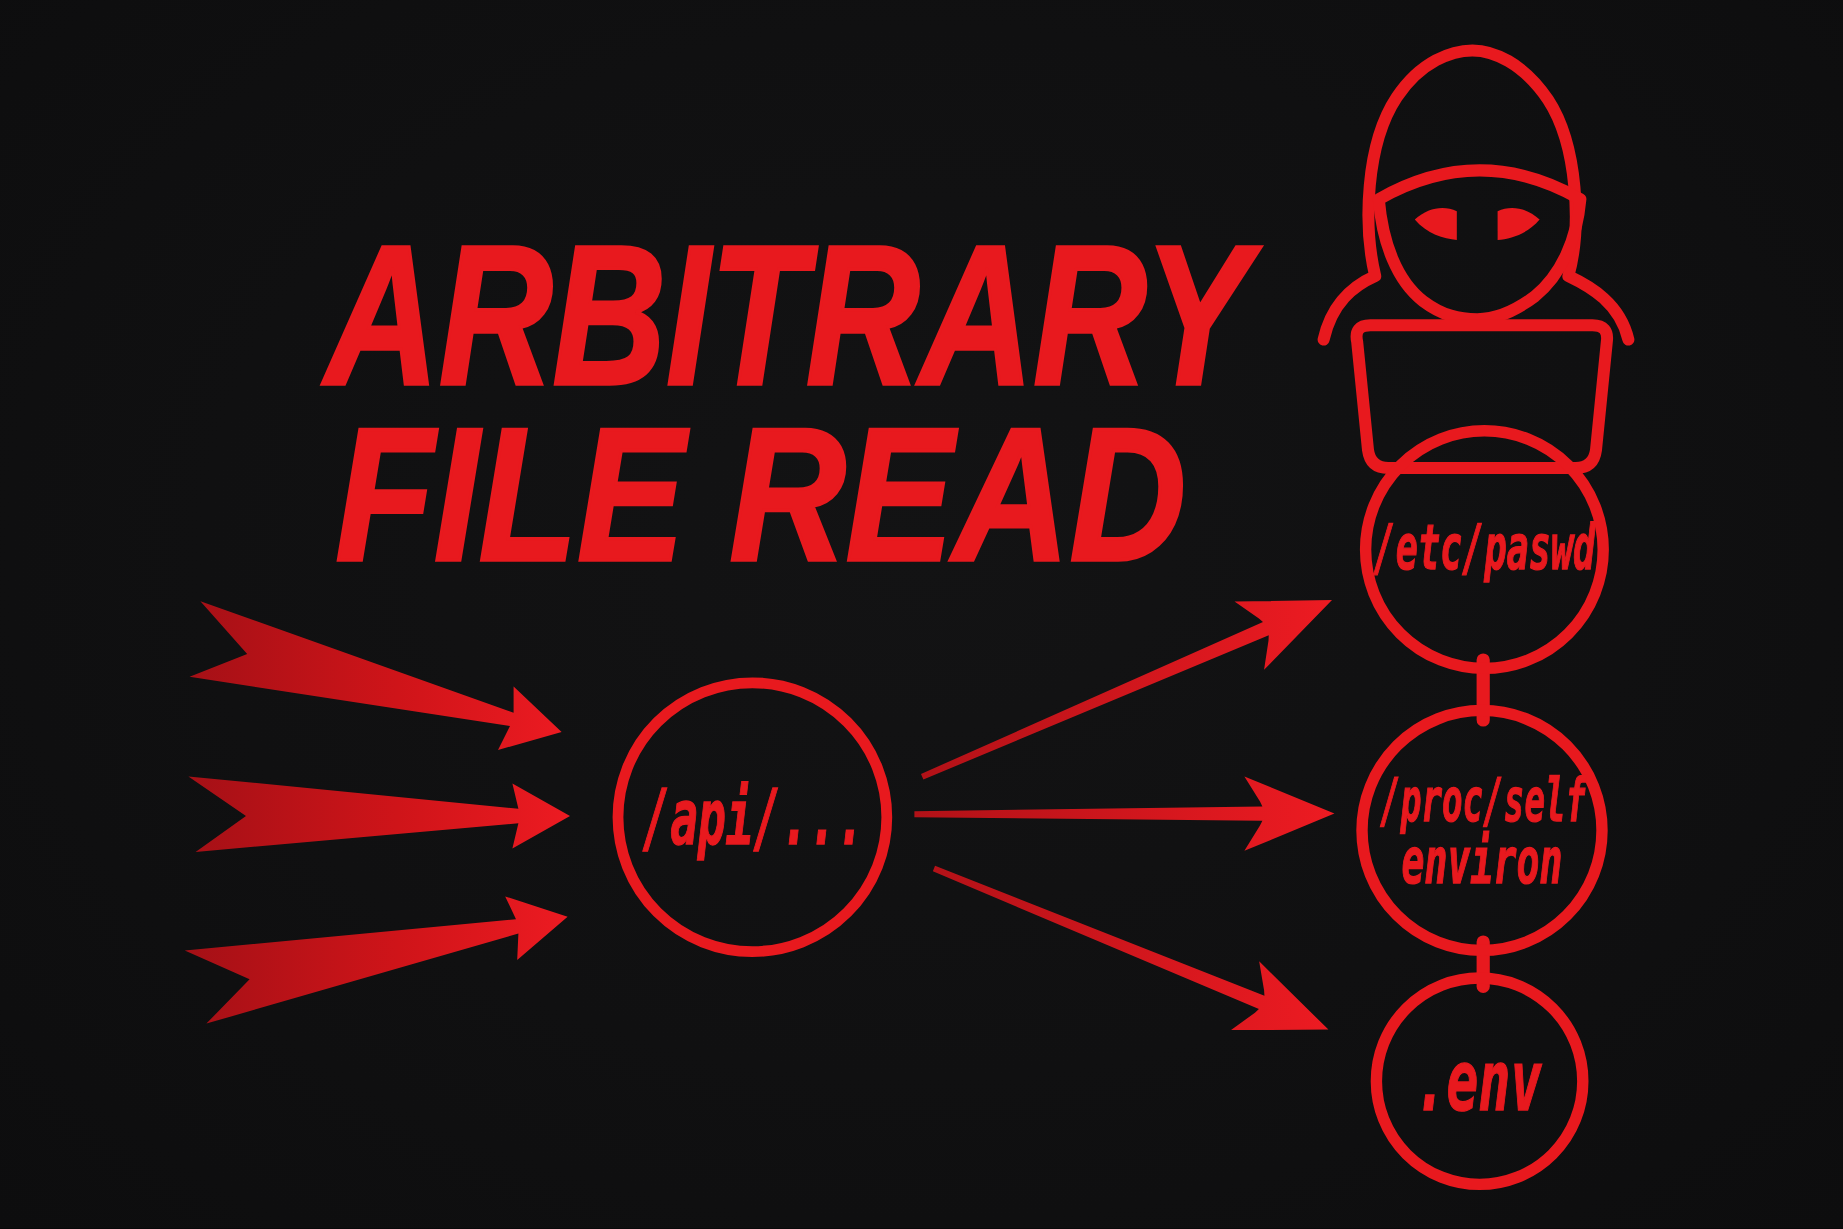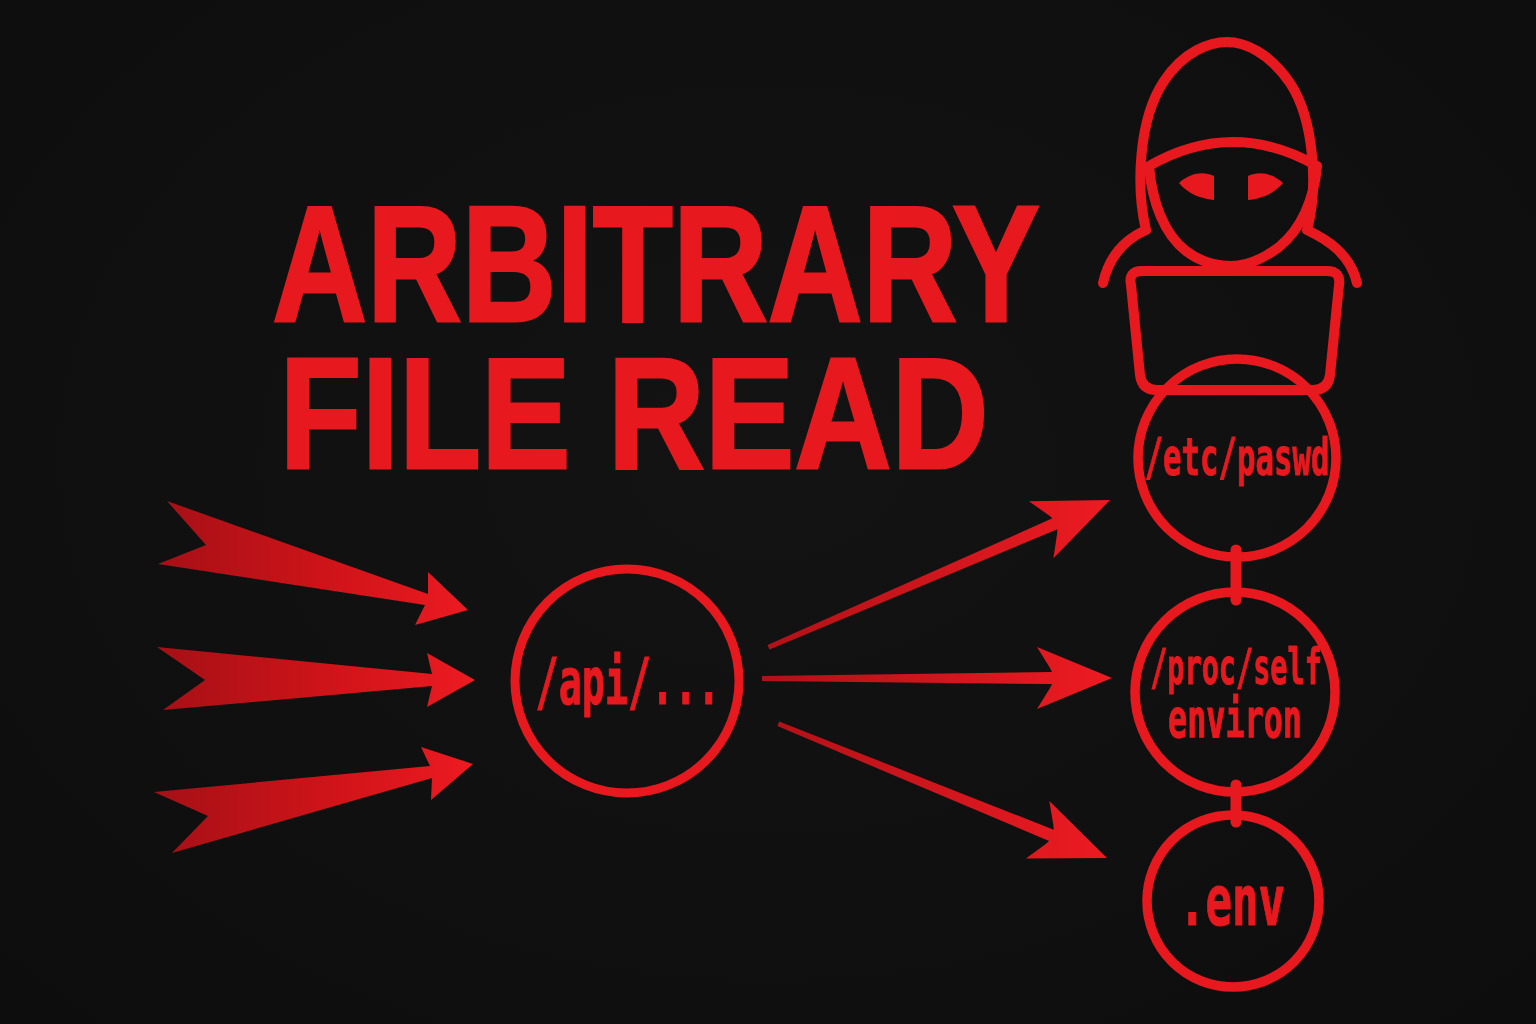--- a/index.html
+++ b/index.html
@@ -7,20 +7,21 @@
     padding: 0;
     background: #000;
   }
   #canvas {
     position: relative;
     width: 1536px;
     height: 1024px;
     overflow: hidden;
     background: radial-gradient(ellipse at 50% 45%, #131314 0%, #101011 55%, #0d0d0e 100%);
     font-family: "Liberation Sans", sans-serif;
+    font-style: italic;
   }
   #shapes {
     position: absolute;
     inset: 0;
     width: 1536px;
     height: 1024px;
   }
   .txt {
     position: absolute;
     white-space: nowrap;

